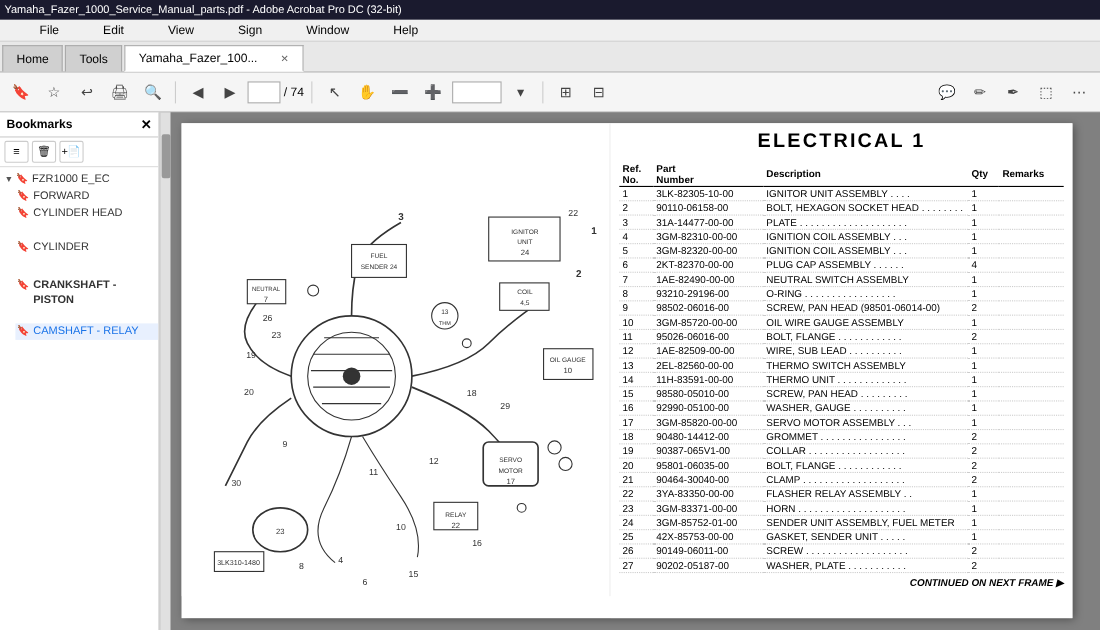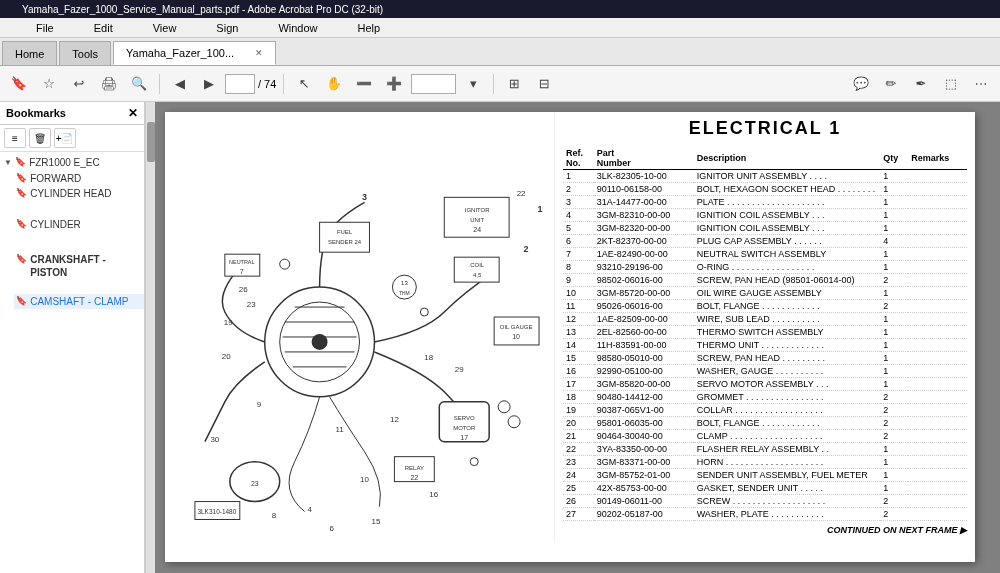--- a/index.html
+++ b/index.html
@@ -5,21 +5,21 @@
     * { margin: 0; padding: 0; box-sizing: border-box; }
     body { width: 1000px; height: 573px; overflow: hidden; font-family: Arial, sans-serif; font-size: 11px; background: #d0d0d0; }
 
     
     .title-bar {
       background: #1a1a2e;
       color: white;
       height: 18px;
       display: flex;
       align-items: center;
-      padding: 0 22px;
+      padding: 0 4px;
       font-size: 10px;
     }
 
     
     .menu-bar {
       background: #f0f0f0;
       height: 20px;
       display: flex;
       align-items: center;
       padding: 0 4px;
@@ -359,21 +359,21 @@
             <span class="bookmark-label">CYLINDER</span>
           </div>
           <div style="height:20px;"></div>
           <div class="sub-bookmark">
             <span class="bookmark-icon">🔖</span>
             <span class="bookmark-label" style="font-weight:bold;">CRANKSHAFT - PISTON</span>
           </div>
           <div style="height:14px;"></div>
           <div class="sub-bookmark" style="background:#e8f0fe;">
             <span class="bookmark-icon">🔖</span>
-            <span class="bookmark-label" style="color:#1a73e8;">CAMSHAFT - CLAMP</span>
+            <span class="bookmark-label" style="color:#1a73e8;">CAMSHAFT - RELAY</span>
           </div>
         </div>
       </div>
     </div>
   </div>
 
   <div class="scroll-track">
     <div class="scroll-thumb"></div>
   </div>
 

